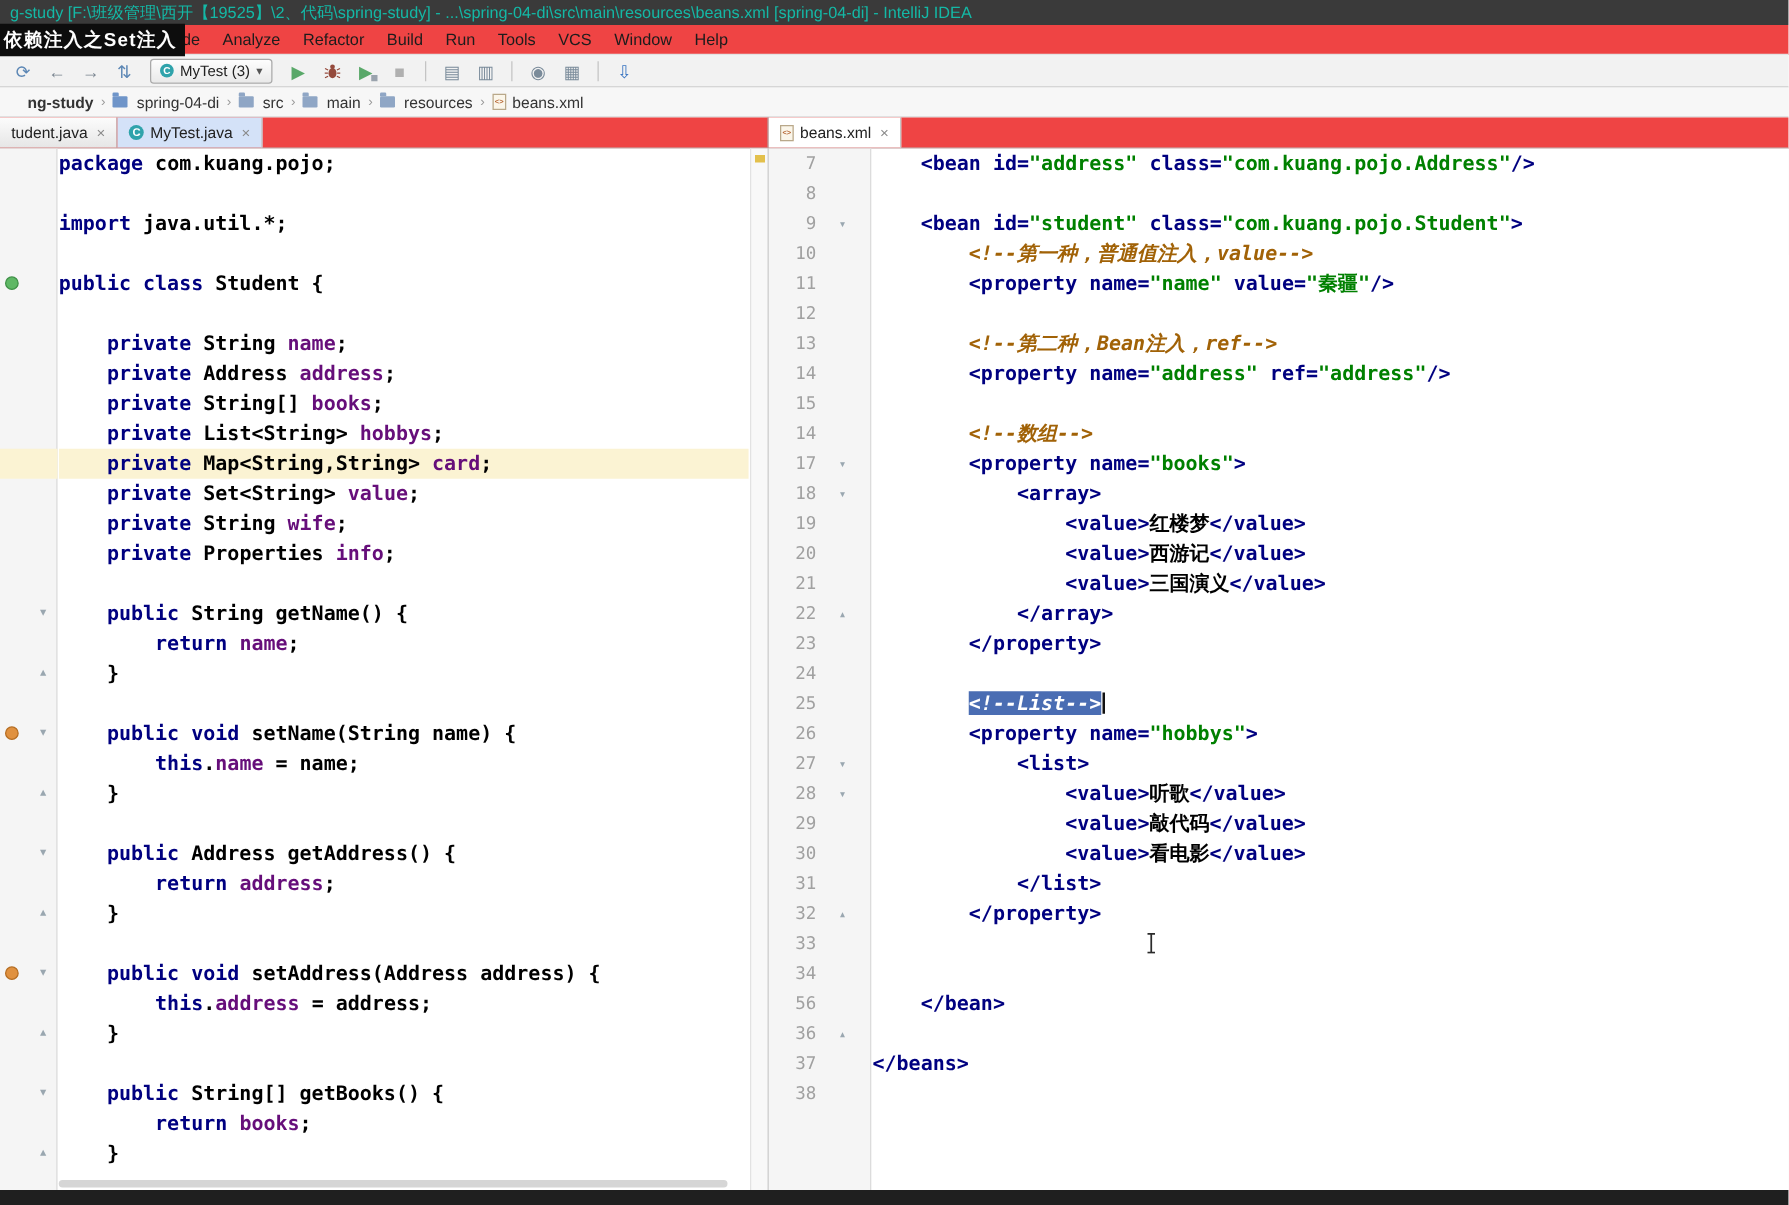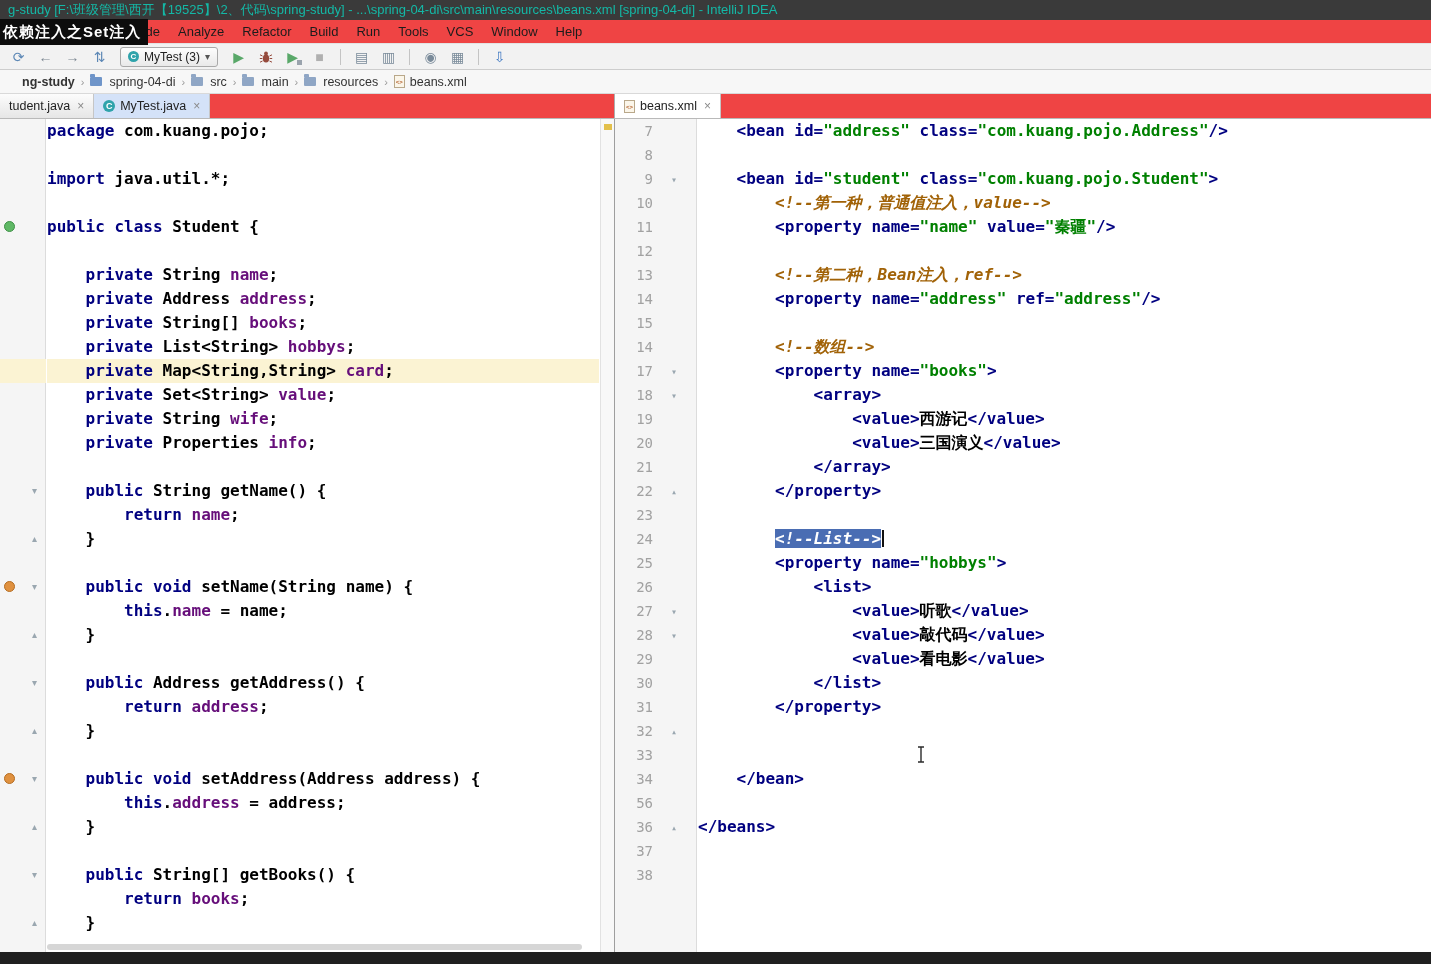--- a/index.html
+++ b/index.html
@@ -399,20 +399,21 @@
             <div class="code-line" data-name="xml-code-line"><span class="t-p">    </span><span class="t-t">&lt;bean id=</span><span class="t-a">"student"</span><span class="t-t"> class=</span><span class="t-a">"com.kuang.pojo.Student"</span><span class="t-t">&gt;</span></div>
             <div class="code-line" data-name="xml-code-line"><span class="t-p">        </span><span class="t-c">&lt;!--第一种，普通值注入，value--&gt;</span></div>
             <div class="code-line" data-name="xml-code-line"><span class="t-p">        </span><span class="t-t">&lt;property name=</span><span class="t-a">"name"</span><span class="t-t"> value=</span><span class="t-a">"秦疆"</span><span class="t-t">/&gt;</span></div>
             <div class="code-line" data-name="xml-code-line"></div>
             <div class="code-line" data-name="xml-code-line"><span class="t-p">        </span><span class="t-c">&lt;!--第二种，Bean注入，ref--&gt;</span></div>
             <div class="code-line" data-name="xml-code-line"><span class="t-p">        </span><span class="t-t">&lt;property name=</span><span class="t-a">"address"</span><span class="t-t"> ref=</span><span class="t-a">"address"</span><span class="t-t">/&gt;</span></div>
             <div class="code-line" data-name="xml-code-line"></div>
             <div class="code-line" data-name="xml-code-line"><span class="t-p">        </span><span class="t-c">&lt;!--数组--&gt;</span></div>
             <div class="code-line" data-name="xml-code-line"><span class="t-p">        </span><span class="t-t">&lt;property name=</span><span class="t-a">"books"</span><span class="t-t">&gt;</span></div>
             <div class="code-line" data-name="xml-code-line"><span class="t-p">            </span><span class="t-t">&lt;array&gt;</span></div>
+            <div class="code-line" data-name="xml-code-line"><span class="t-p">                </span><span class="t-t">&lt;value&gt;</span><span class="t-p">红楼梦</span><span class="t-t">&lt;/value&gt;</span></div>
             <div class="code-line" data-name="xml-code-line"><span class="t-p">                </span><span class="t-t">&lt;value&gt;</span><span class="t-p">西游记</span><span class="t-t">&lt;/value&gt;</span></div>
             <div class="code-line" data-name="xml-code-line"><span class="t-p">                </span><span class="t-t">&lt;value&gt;</span><span class="t-p">三国演义</span><span class="t-t">&lt;/value&gt;</span></div>
             <div class="code-line" data-name="xml-code-line"><span class="t-p">            </span><span class="t-t">&lt;/array&gt;</span></div>
             <div class="code-line" data-name="xml-code-line"><span class="t-p">        </span><span class="t-t">&lt;/property&gt;</span></div>
             <div class="code-line" data-name="xml-code-line"></div>
             <div class="code-line" data-name="xml-code-line"><span class="t-p">        </span><span class="t-x">&lt;!--List--&gt;</span><span class="caret" data-name="text-caret"></span></div>
             <div class="code-line" data-name="xml-code-line"><span class="t-p">        </span><span class="t-t">&lt;property name=</span><span class="t-a">"hobbys"</span><span class="t-t">&gt;</span></div>
             <div class="code-line" data-name="xml-code-line"><span class="t-p">            </span><span class="t-t">&lt;list&gt;</span></div>
             <div class="code-line" data-name="xml-code-line"><span class="t-p">                </span><span class="t-t">&lt;value&gt;</span><span class="t-p">听歌</span><span class="t-t">&lt;/value&gt;</span></div>
             <div class="code-line" data-name="xml-code-line"><span class="t-p">                </span><span class="t-t">&lt;value&gt;</span><span class="t-p">敲代码</span><span class="t-t">&lt;/value&gt;</span></div>

